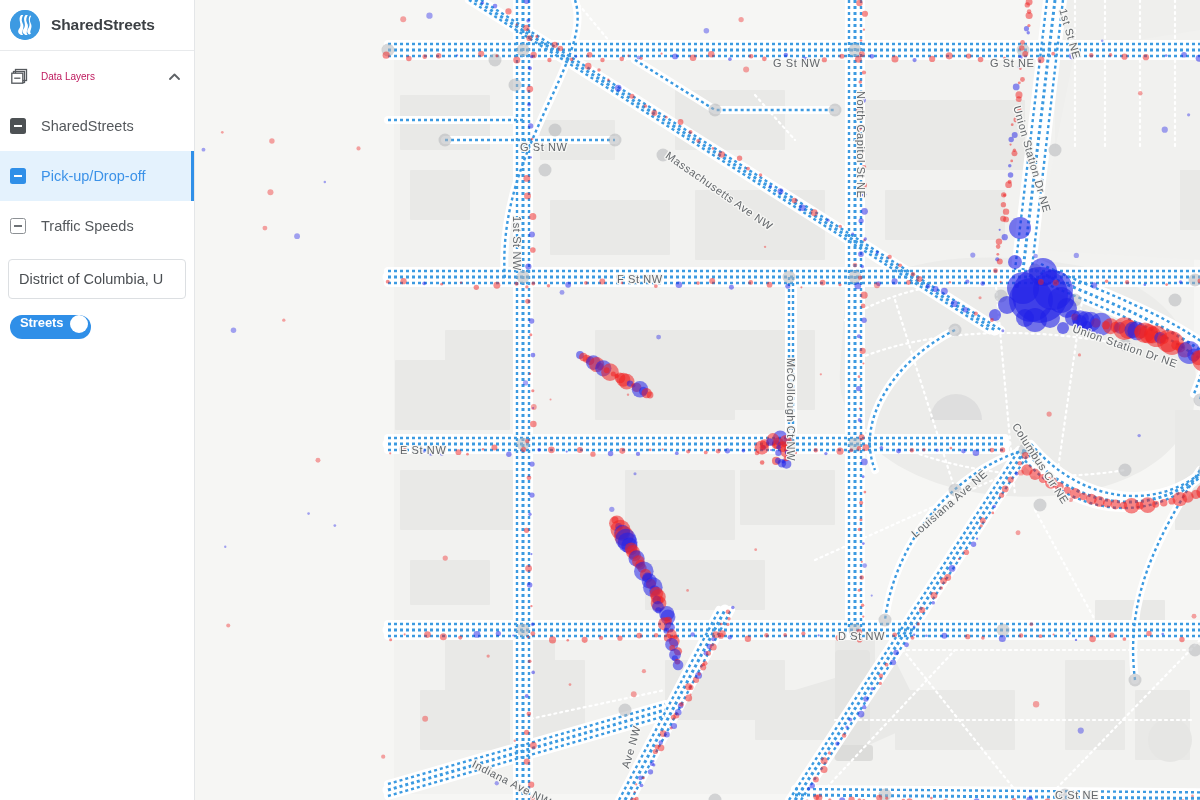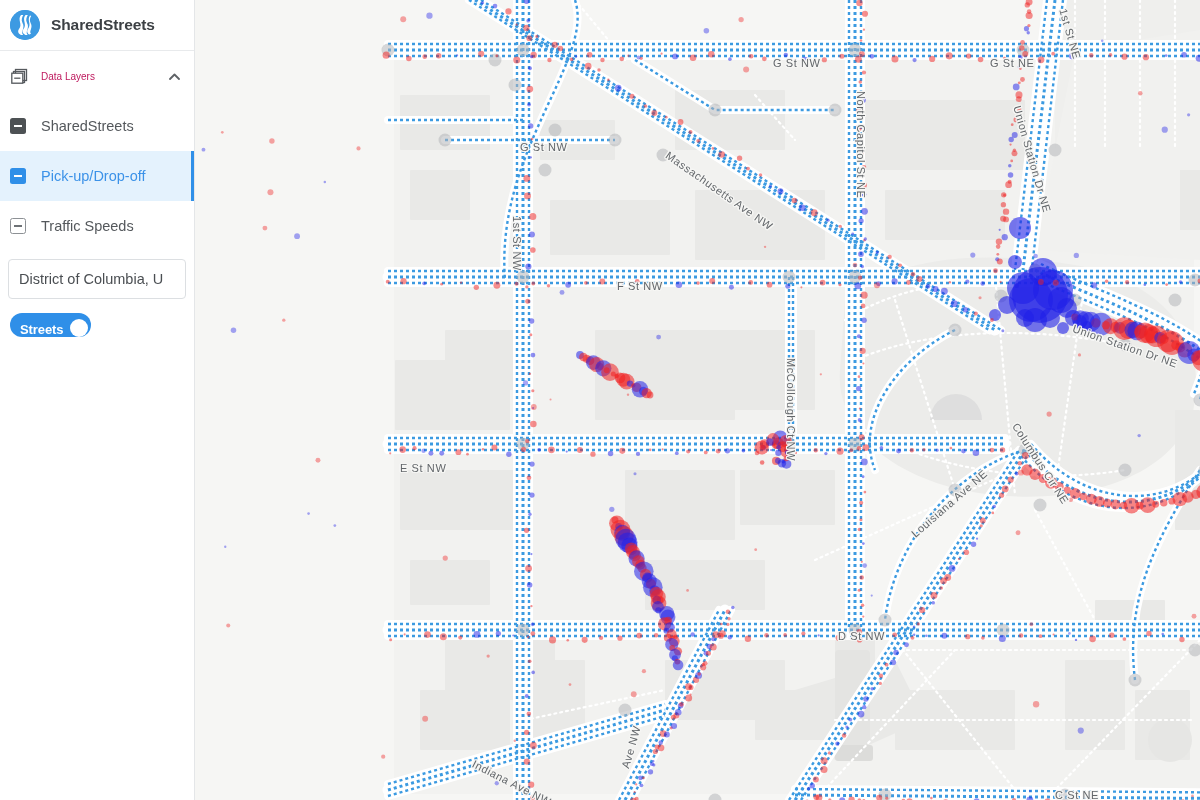--- a/index.html
+++ b/index.html
@@ -102,21 +102,21 @@
   }
   .region-field input {
     border: none; outline: none;
     font-family: "Liberation Sans", sans-serif;
     font-size: 14.5px; color: #4a4e52;
     width: 100%; background: transparent;
   }
 
   .toggle-wrap { padding: 14px 0 0 10px; }
   .toggle {
-    display: inline-flex; align-items: flex-end;
+    display: inline-flex; align-items: flex-start;
     height: 24px;
     background: #2f8fe8;
     border-radius: 12px;
     padding: 0 3px 0 10px;
     cursor: pointer;
   }
   .toggle-label {
     font-size: 13px; font-weight: bold; color: #ffffff;
     margin-right: 7px; letter-spacing: -0.1px;
   }
@@ -1218,22 +1218,22 @@
           <circle cx="777.788932712283" cy="255.1014730706811" r="2.5628727227449417" fill="#2020e8" fill-opacity="0.4"></circle>
           <circle cx="75.43938011163846" cy="192.18200016766787" r="3.0148795304819944" fill="#f02020" fill-opacity="0.4"></circle>
           <circle cx="234.464749682229" cy="15.692039765417576" r="3.148698502406478" fill="#2020e8" fill-opacity="0.4"></circle>
           <circle cx="881.3304538023658" cy="255.413887090981" r="2.6204773569479585" fill="#2020e8" fill-opacity="0.4"></circle>
         </g>
     </svg>
     <div id="labels">
         <div class="map-label" style="left: 578px; top: 57px; transform: rotate(0deg);">G St NW</div>
         <div class="map-label" style="left: 795px; top: 57px; transform: rotate(0deg);">G St NE</div>
         <div class="map-label" style="left: 325px; top: 141px; transform: rotate(0deg);">G St NW</div>
-        <div class="map-label" style="left: 405px; top: 280px; transform: rotate(0deg); padding-left: 17px;">F St NW</div>
-        <div class="map-label" style="left: 205px; top: 444px; transform: rotate(0deg); margin-top: 18px;">E St NW</div>
+        <div class="map-label" style="left: 405px; top: 273px; transform: rotate(0deg); padding-left: 17px;">F St NW</div>
+        <div class="map-label" style="left: 205px; top: 444px; transform: rotate(0deg);">E St NW</div>
         <div class="map-label" style="left: 612px; top: 630px; transform: rotate(0deg); padding-left: 31px;">D St NW</div>
         <div class="map-label" style="left: 860px; top: 789px; transform: rotate(0deg);">C St NE</div>
         <div class="map-label" style="left: 472px; top: 148px; transform: rotate(35deg);">Massachusetts Ave NW</div>
         <div class="map-label" style="left: 666px; top: 85px; transform: rotate(90deg);">North Capitol St NE</div>
         <div class="map-label" style="left: 322px; top: 210px; transform: rotate(90deg);">1st St NW</div>
         <div class="map-label" style="left: 868px; top: 3px; transform: rotate(74deg);">1st St NE</div>
         <div class="map-label" style="left: 596px; top: 352px; transform: rotate(90deg);">McCollough Ct NW</div>
         <div class="map-label" style="left: 822px; top: 100px; transform: rotate(74deg);">Union Station Dr NE</div>
         <div class="map-label" style="left: 878px; top: 322px; transform: rotate(19deg);">Union Station Dr NE</div>
         <div class="map-label" style="left: 820px; top: 418px; transform: rotate(57deg);">Columbus Cir NE</div>

